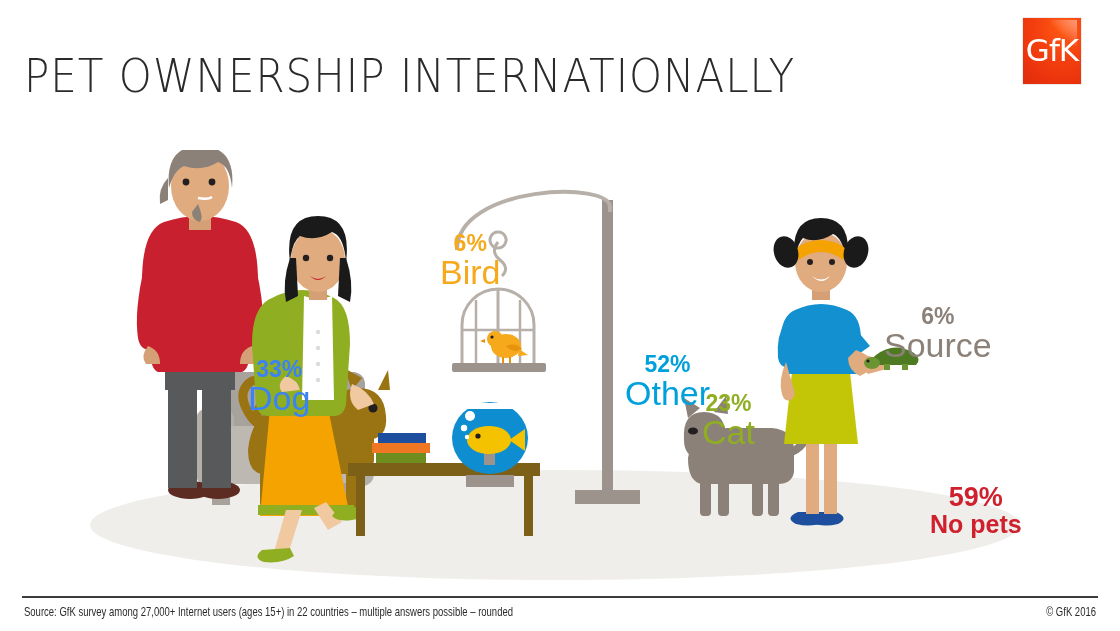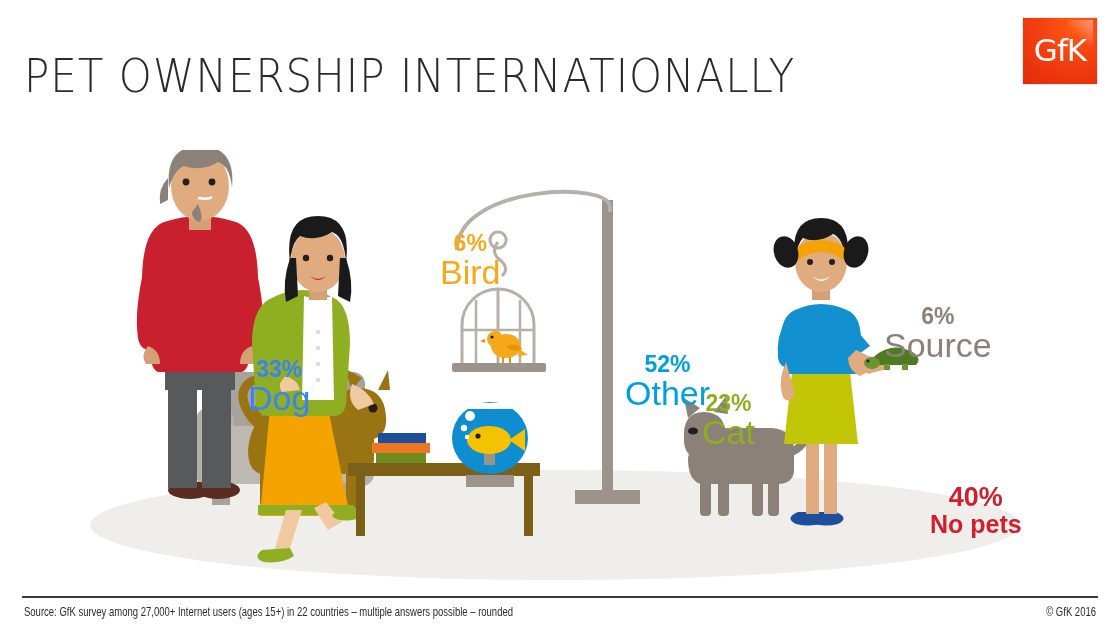--- a/index.html
+++ b/index.html
@@ -18,21 +18,21 @@
     font-family:"DejaVu Sans", sans-serif;
     transform:scaleY(1.12);transform-origin:left top;
   }
   .subtitle{
     position:absolute;left:25px;top:117px;
     font-size:13.5px;font-weight:bold;color:#231f20;white-space:nowrap;
   }
 
   
   .logo{
-    position:absolute;left:1023px;top:18px;width:74px;height:66px;
+    position:absolute;left:1023px;top:18px;width:58px;height:66px;
     background:radial-gradient(120% 120% at 70% 15%, #ff5a14 0%, #f4400f 40%, #e8310d 75%, #d92b0b 100%);
     box-shadow:0 0 0 0.5px #d9d9d9;
   }
   .logo::after{
     content:"";position:absolute;right:4px;top:2px;width:26px;height:26px;
     background:linear-gradient(225deg, rgba(255,255,255,.45), rgba(255,255,255,0) 60%);
   }
   .logo-text{
     position:absolute;inset:0;display:flex;align-items:center;justify-content:center;
     color:#fff;font-size:31px;letter-spacing:-1px;
@@ -282,21 +282,21 @@
   </div>
   <div class="lbl" id="label-cat">
     <span class="pct">23%</span>
     <span class="nm">Cat</span>
   </div>
   <div class="lbl" id="label-other">
     <span class="pct">6%</span>
     <span class="nm">Source</span>
   </div>
   <div class="lbl bold" id="label-nopets">
-    <span class="pct">40%</span>
+    <span class="pct">59%</span>
     <span class="nm">No pets</span>
   </div>
 
   <div class="rule"></div>
   <div class="source">Source:  GfK survey among 27,000+ Internet users (ages 15+) in 22 countries – multiple answers possible – rounded</div>
   <div class="copyright">© GfK 2016</div>
 
 </div>
 
 </body></html>

